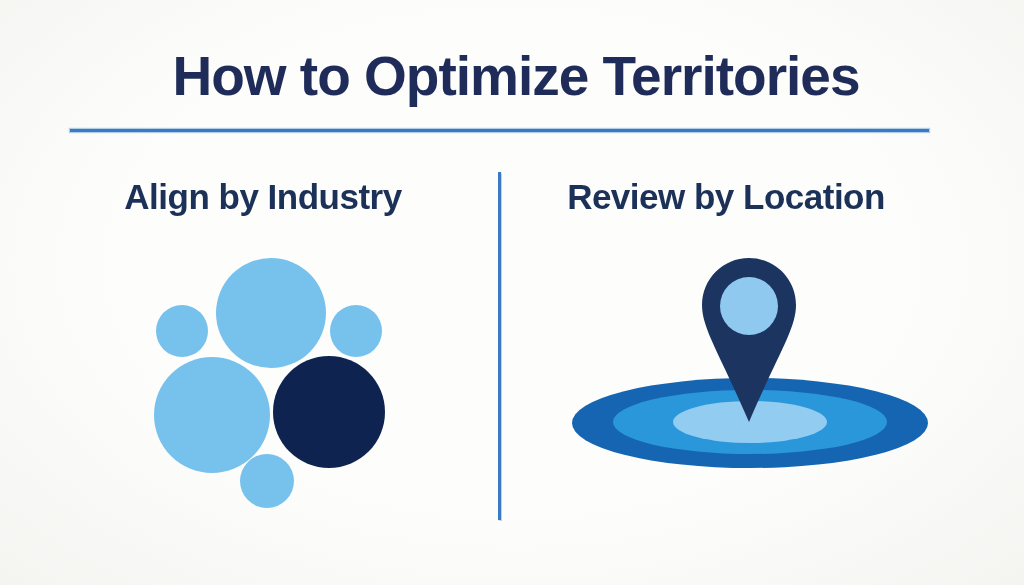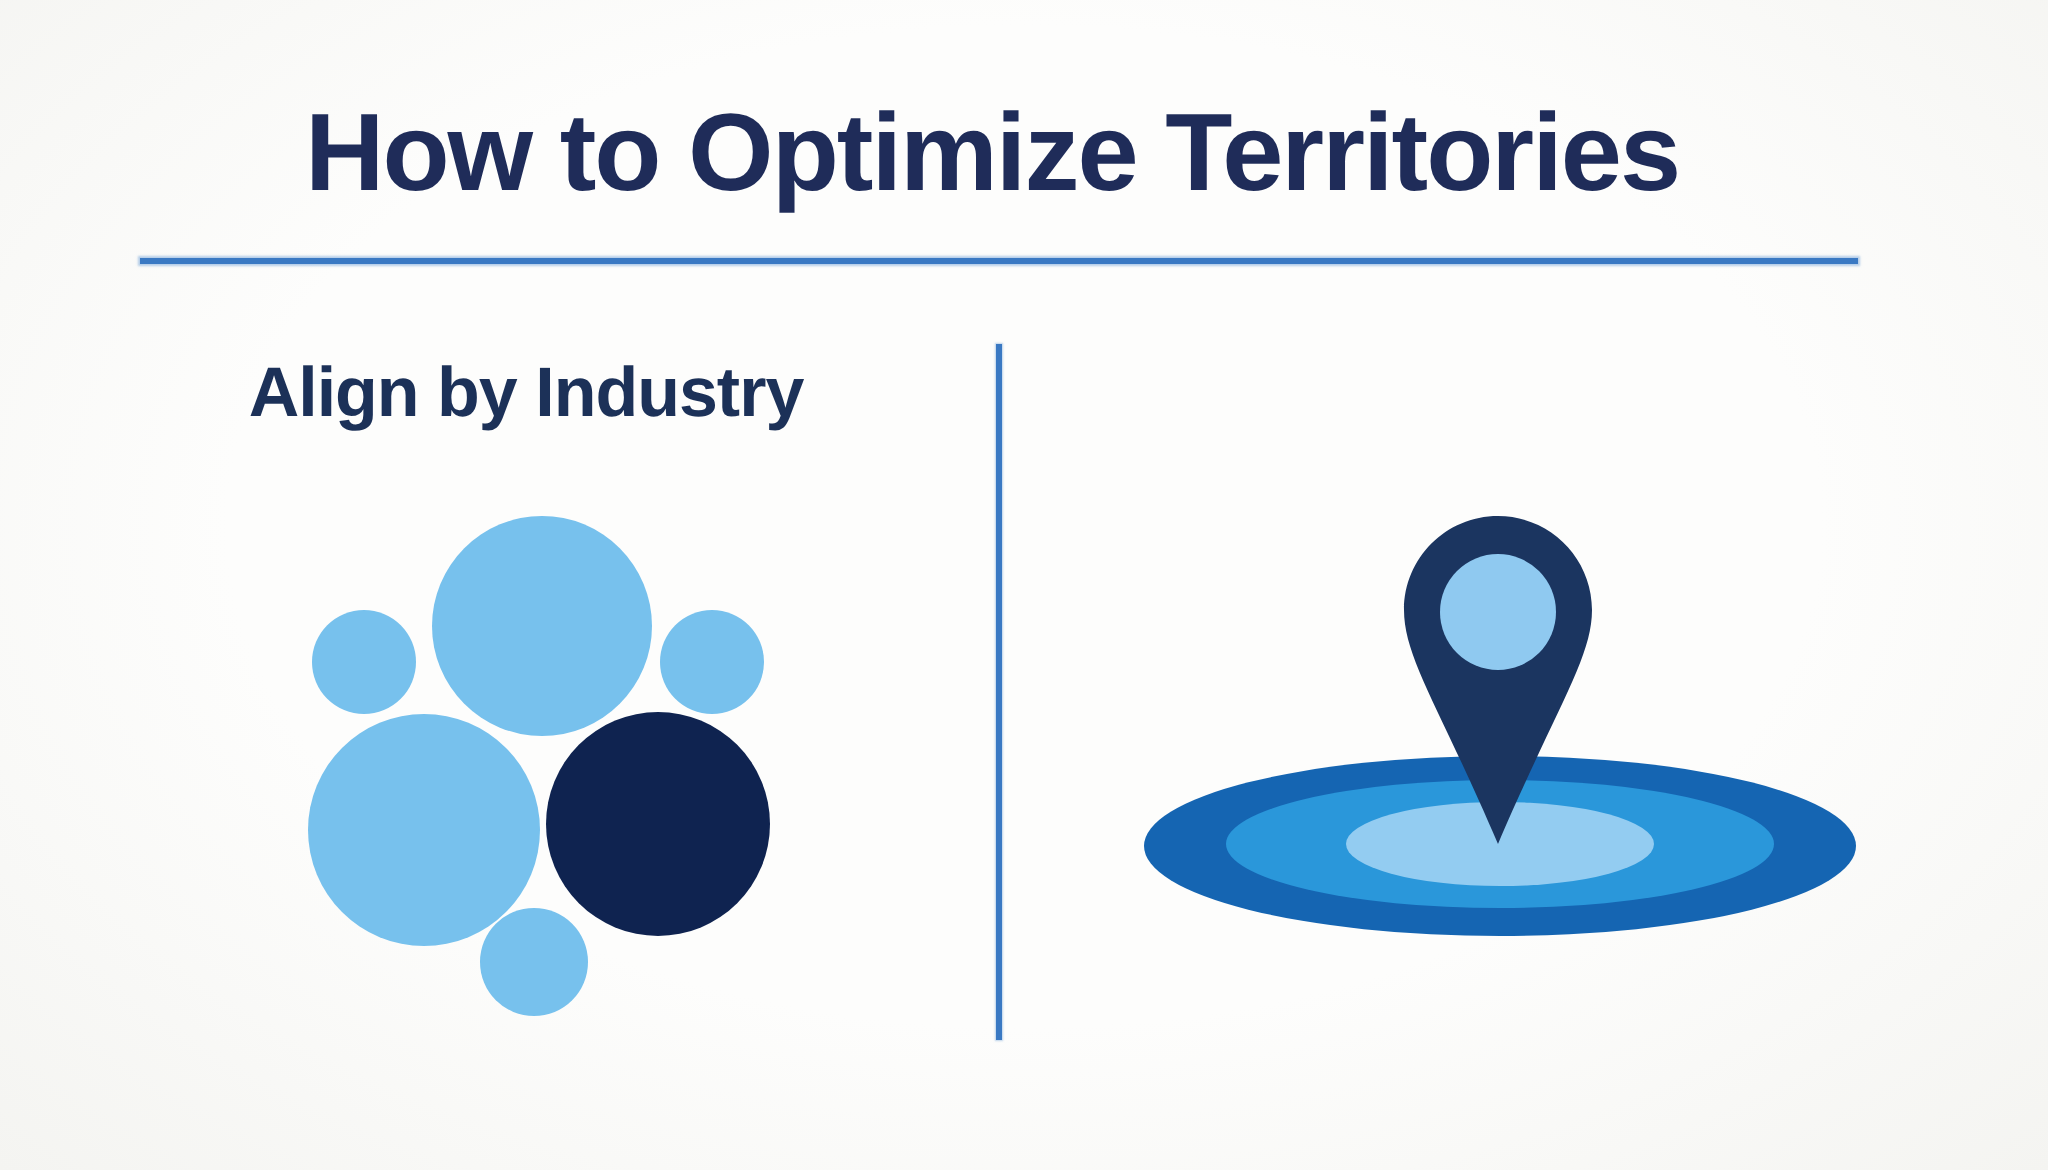--- a/index.html
+++ b/index.html
@@ -18,20 +18,21 @@
     position: absolute;
     top: 49px;
     left: 0;
     width: 992px;
     text-align: center;
     font-size: 55px;
     font-weight: bold;
     letter-spacing: -1px;
     line-height: 1.0;
     color: #1F2C59;
+    padding-left: 20px;
   }
   .title-rule {
     position: absolute;
     top: 129px;
     left: 70px;
     width: 859px;
     height: 3px;
     background: #3A79C3;
     box-shadow: 0 0 1px 1px rgba(122,168,217,0.55);
   }
@@ -65,20 +66,21 @@
 <body>
 
 <div class="slide">
 
   <div class="title">How to Optimize Territories</div>
 
   <div class="title-rule"></div>
 
   <div class="col-heading left">Align by Industry</div>
 
+  <div class="col-heading right">Review by Location</div>
 
   <div class="v-divider"></div>
 
   <svg class="graphic bubbles" width="280" height="265" viewBox="120 250 280 265">
     <circle cx="271" cy="313" r="55" fill="#77C1ED"></circle>
     <circle cx="182" cy="331" r="26" fill="#77C1ED"></circle>
     <circle cx="356" cy="331" r="26" fill="#77C1ED"></circle>
     <circle cx="212" cy="415" r="58" fill="#77C1ED"></circle>
     <circle cx="329" cy="412" r="56" fill="#0F2350"></circle>
     <circle cx="267" cy="481" r="27" fill="#77C1ED"></circle>

